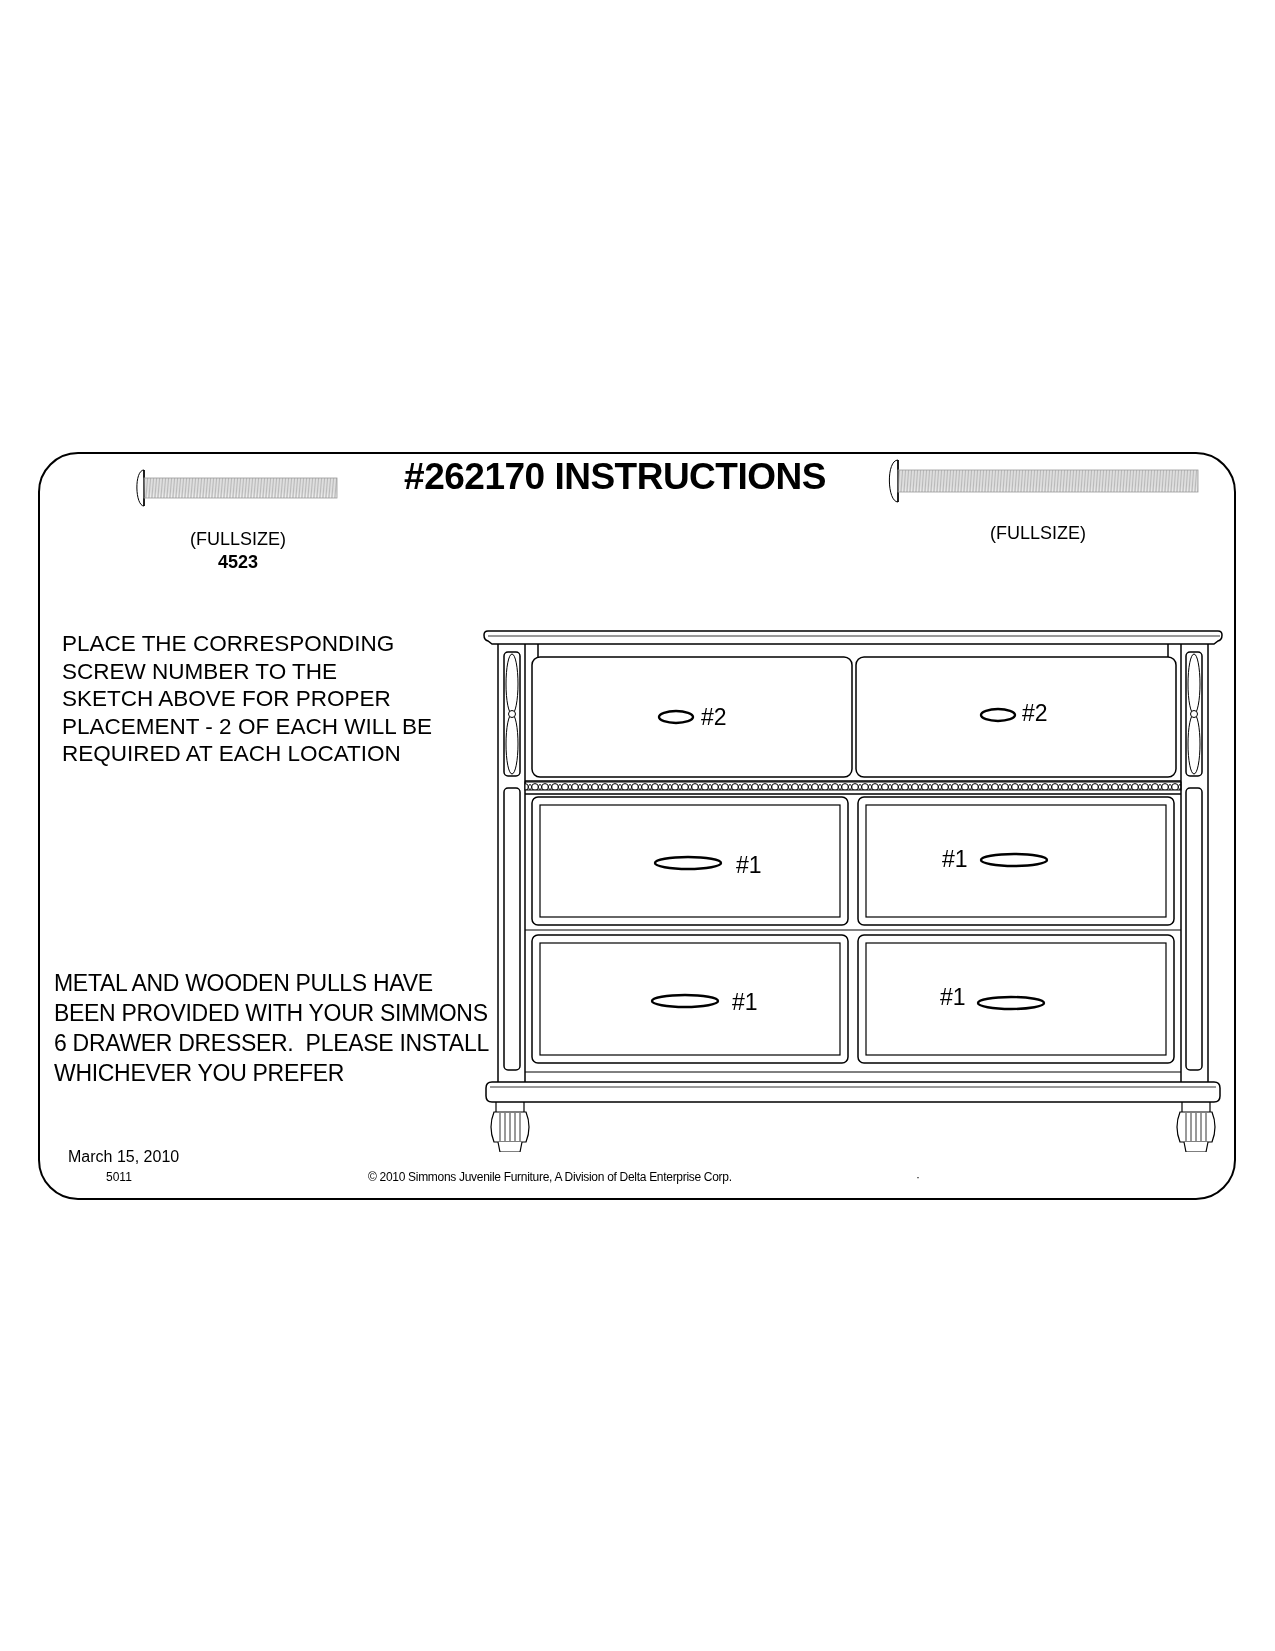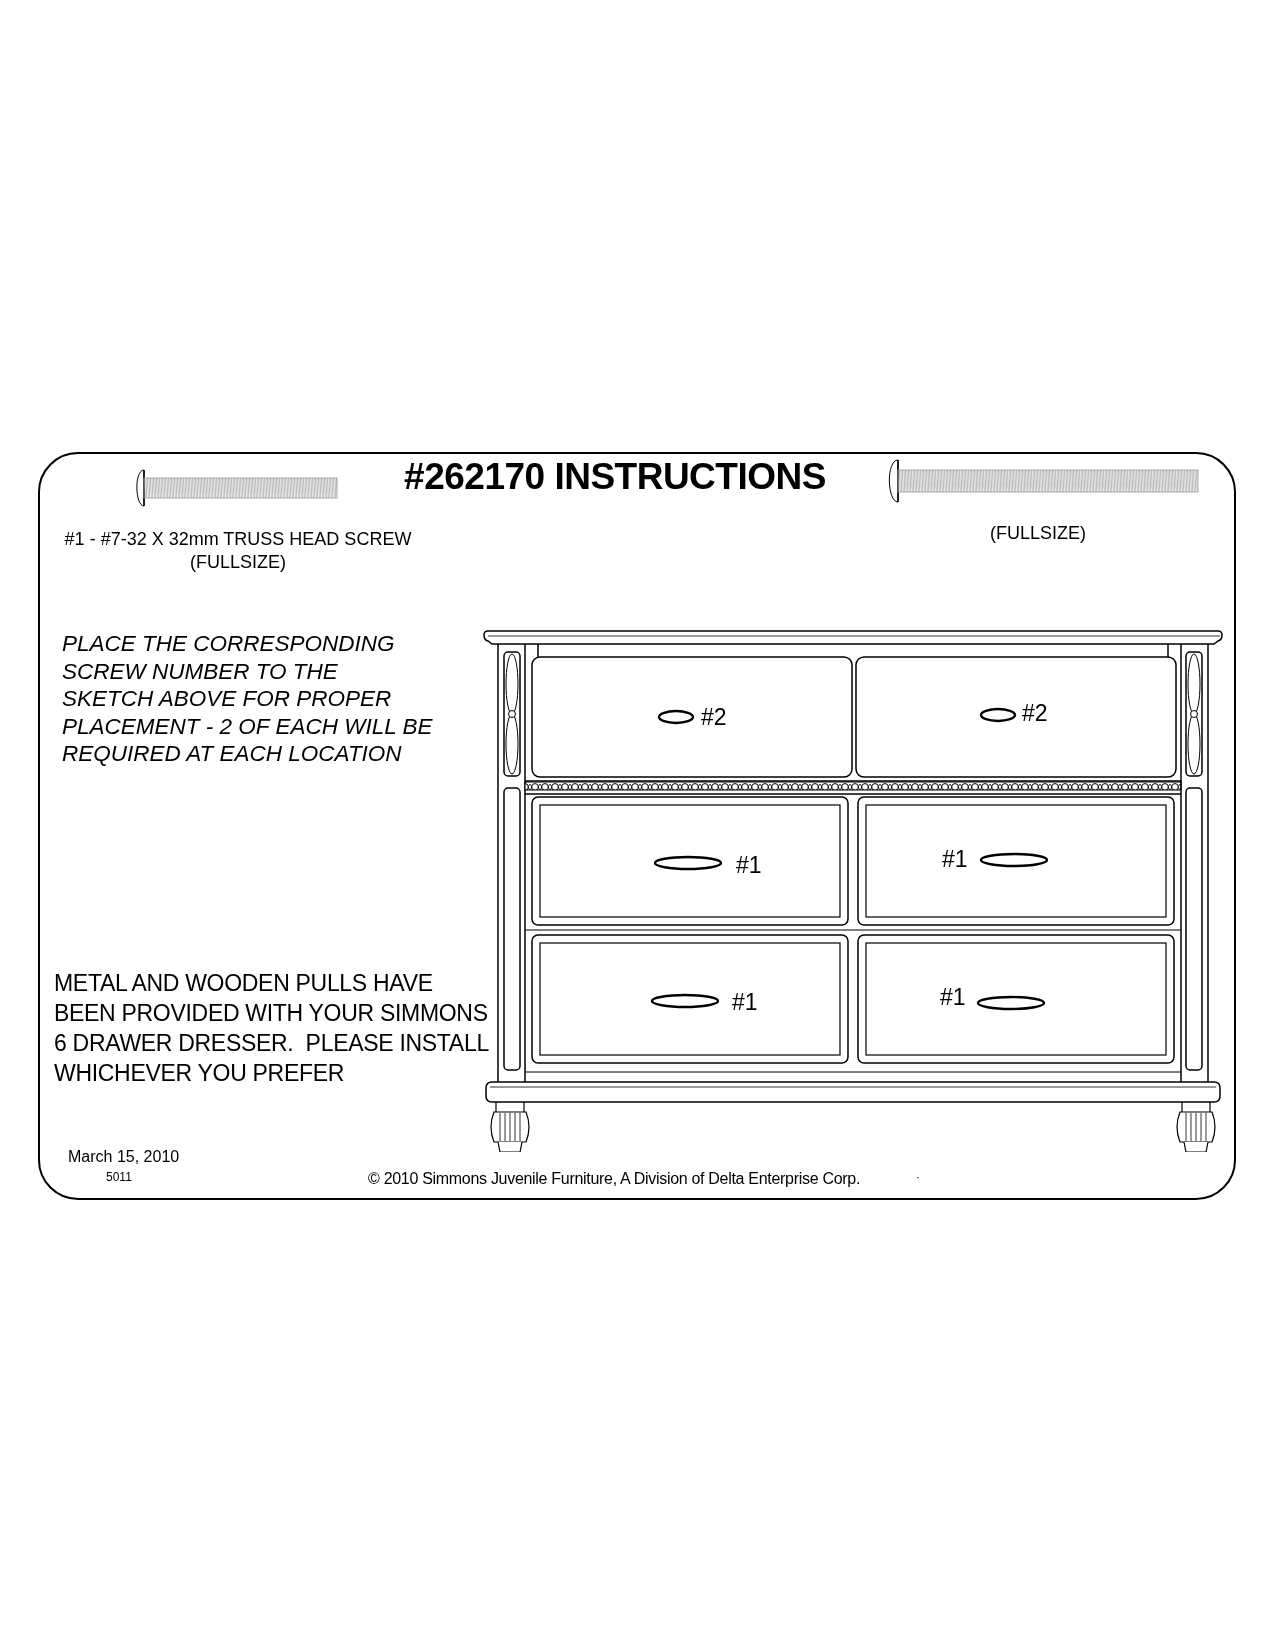--- a/index.html
+++ b/index.html
@@ -2,25 +2,25 @@
 <html><head>
 <meta charset="utf-8">
 <style>
   html, body { margin:0; padding:0; background:#ffffff; }
   body { width:1275px; height:1651px; position:relative; overflow:hidden; font-family:"Liberation Sans", sans-serif; color:#000; }
   .abs { position:absolute; }
   .frame { position:absolute; left:38px; top:452px; width:1198px; height:748px; border:2.5px solid #000; border-radius:40px; box-sizing:border-box; }
   .title { position:absolute; left:380px; top:456px; width:470px; text-align:center; font-weight:bold; font-size:37px; letter-spacing:-0.5px; white-space:nowrap; }
   .screw-text { position:absolute; text-align:center; font-size:18px; line-height:22.5px; white-space:nowrap; }
   .screw-text .code { font-weight:bold; }
-  .para1 { position:absolute; left:62px; top:630px; font-size:22.5px; line-height:27.5px; white-space:pre;font-style:italic; }
+  .para1 { position:absolute; left:62px; top:630px; font-size:22.5px; line-height:27.5px; white-space:pre; }
   .para2 { position:absolute; left:54px; top:968px; font-size:23px; line-height:30px; white-space:pre; letter-spacing:-0.3px; }
   .footer-date { position:absolute; left:68px; top:1148px; font-size:16px;text-align:center; }
   .footer-code { position:absolute; left:106px; top:1170px; font-size:12px; }
-  .footer-copy { position:absolute; left:368px; top:1170px; font-size:16px; letter-spacing:-0.3px; white-space:nowrap; }
+  .footer-copy { position:absolute; left:368px; top:1170px; font-size:12px; letter-spacing:-0.3px; white-space:nowrap; }
   .footer-dot { position:absolute; left:916px; top:1170px; font-size:12px; }
   svg text { font-family:"Liberation Sans", sans-serif; }
 </style>
 </head>
 <body>
 
 <div class="frame"></div>
 
 <div class="title">#262170 INSTRUCTIONS</div>
 
@@ -29,22 +29,22 @@
     <pattern id="thread1" width="3" height="34" patternUnits="userSpaceOnUse">
       <path d="M0,0 L1.5,34 M1.5,0 L3,34" stroke="#888" stroke-width="0.6" fill="none"></path>
     </pattern>
   </defs>
   <path d="M12,2 C2,2 3,38 12,38 L12,2 Z" fill="#fff" stroke="#000" stroke-width="1"></path>
   <line x1="12" y1="2" x2="12" y2="38" stroke="#000" stroke-width="1.5"></line>
   <rect x="12" y="10" width="193" height="20" fill="url(#thread1)" stroke="#999" stroke-width="0.8"></rect>
 </svg>
 
 <div class="screw-text" style="left:38px;top:528px;width:400px">
-  <div>#1 - #7-32 X 32mm TRUSS HEAD SCREW</div>
   <div>(FULLSIZE)</div>
+  <div class="code">4523</div>
 </div>
 
 <svg class="abs" style="left:884px;top:458px" width="320" height="46">
   <defs>
     <pattern id="thread2" width="3" height="40" patternUnits="userSpaceOnUse">
       <path d="M0,0 L1.5,40 M1.5,0 L3,40" stroke="#888" stroke-width="0.6" fill="none"></path>
     </pattern>
   </defs>
   <path d="M14,2 C2,2 3,44 14,44 L14,2 Z" fill="#fff" stroke="#000" stroke-width="1"></path>
   <line x1="14" y1="2" x2="14" y2="44" stroke="#000" stroke-width="1.5"></line>

